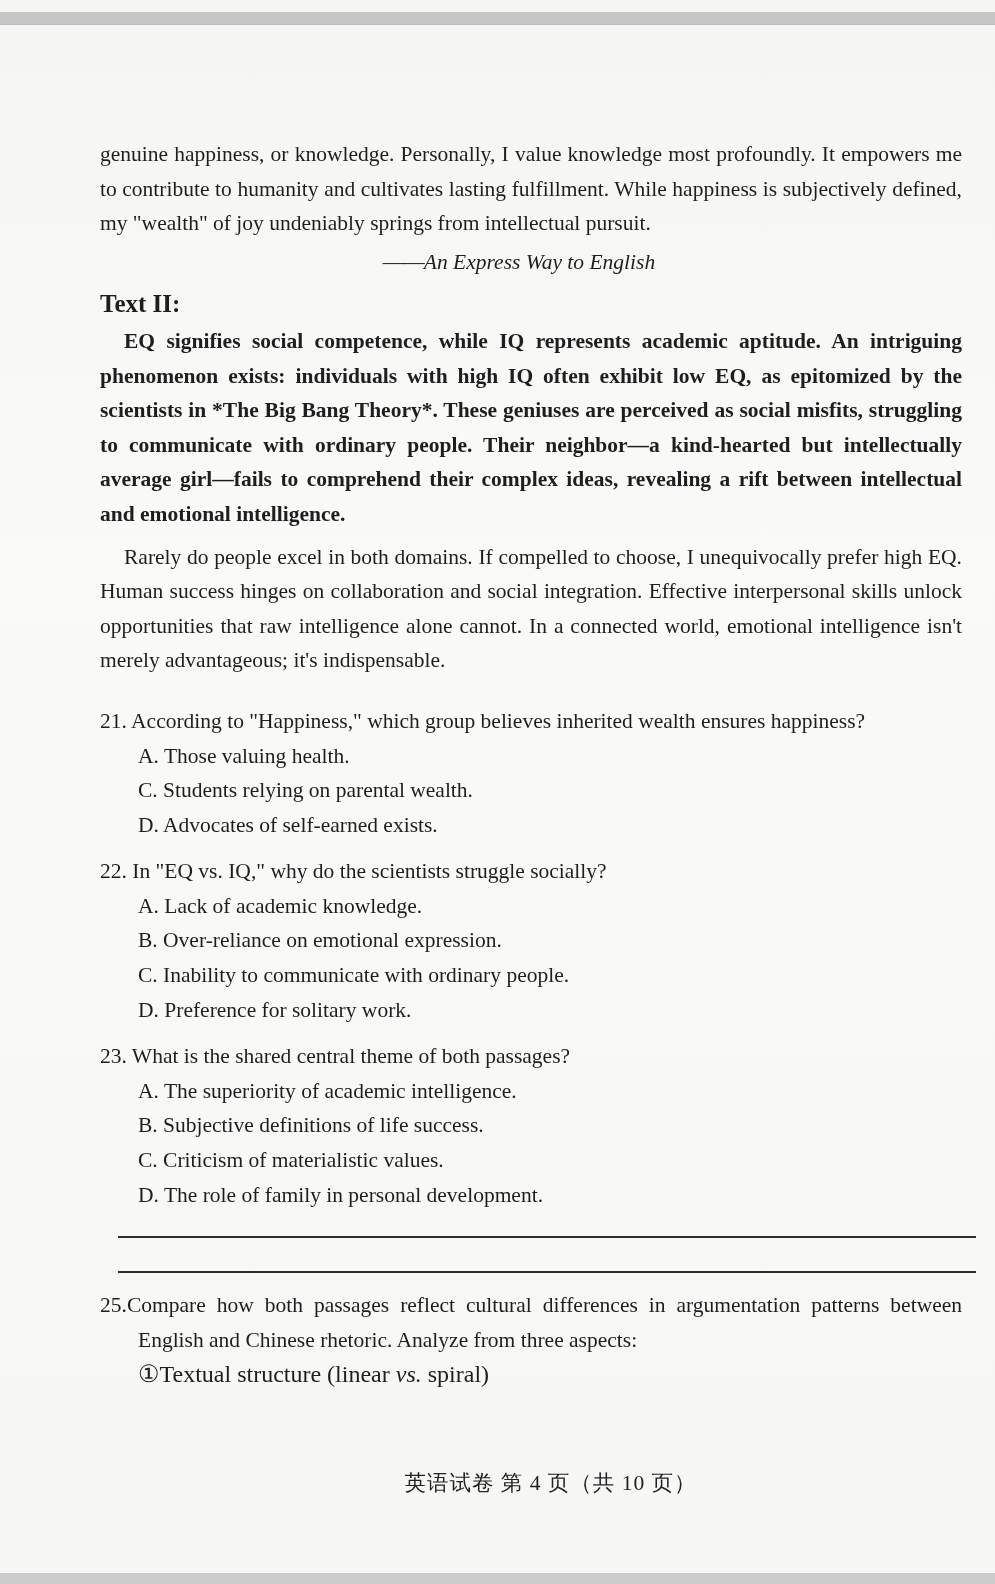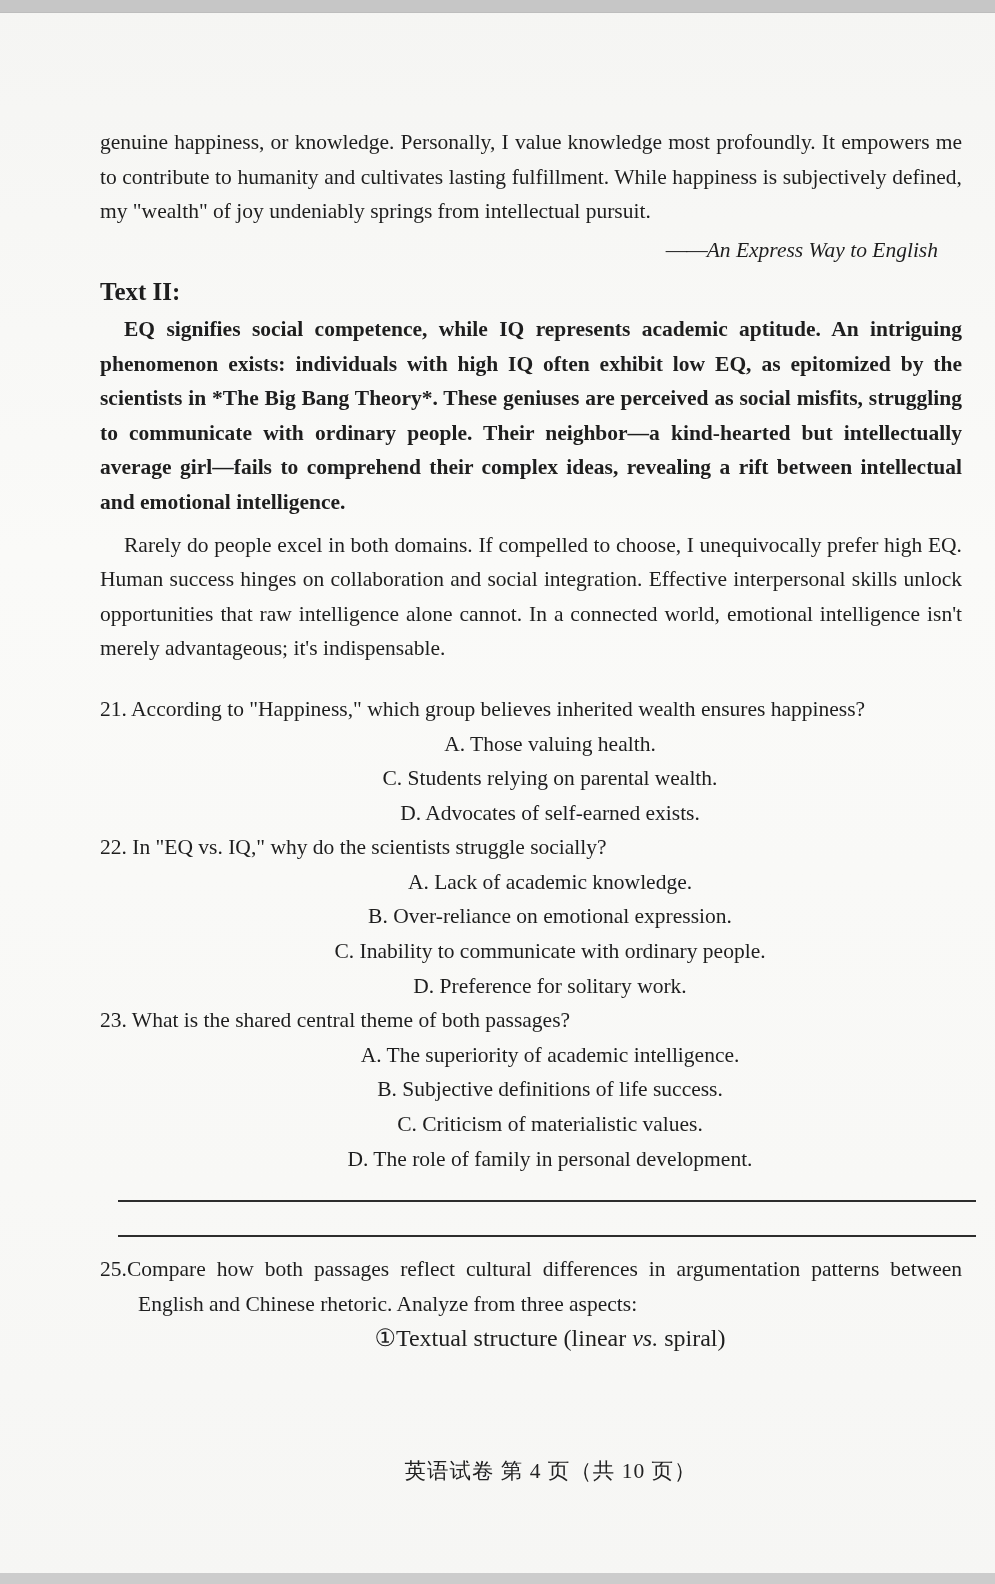--- a/index.html
+++ b/index.html
@@ -1,46 +1,46 @@
 <!DOCTYPE html>
 <html><head>
 <meta charset="utf-8">
 <style>
-  * { box-sizing: border-box; }
+  * { box-sizing: border-box; margin-top: 12px; }
   html, body { margin: 0; padding: 0; }
   body {
     width: 995px;
     height: 1584px;
     position: relative;
     overflow: hidden;
     background: linear-gradient(180deg, #f5f5f3 0%, #fafaf8 35%, #f8f8f6 75%, #f6f6f4 100%);
     font-family: "Liberation Serif", "DejaVu Serif", serif;
     color: #1e1e1e;
   }
   .bar { position: absolute; left: 0; width: 100%; }
   .bar.top { top: 0; height: 13px; background: #c6c6c6; border-bottom: 1px solid #bdbdbd; }
   .bar.bottom { bottom: 0; height: 11px; background: #cccccc; }
 
   .content {
     position: absolute;
     top: 13px; left: 0; right: 0;
     padding: 0 33px 0 100px;
   }
 
-  p { margin: 0; text-align: center; }
+  p { margin: 0; }
   .body-text {
     font-size: 21.5px;
     line-height: 34.6px;
     text-align: justify;
   }
   .intro { margin-top: 112px; }
   .attribution {
     margin-top: 4px;
     margin-right: 24px;
-    text-align: right;
+    text-align: center;
     font-size: 21.5px;
     line-height: 34.6px;
     font-style: italic;
   }
   .attribution .dash { font-style: normal; letter-spacing: -1px; }
   .section-heading {
     margin: 8px 0 0 0;
     font-size: 25px;
     line-height: 34.6px;
     font-weight: bold;

